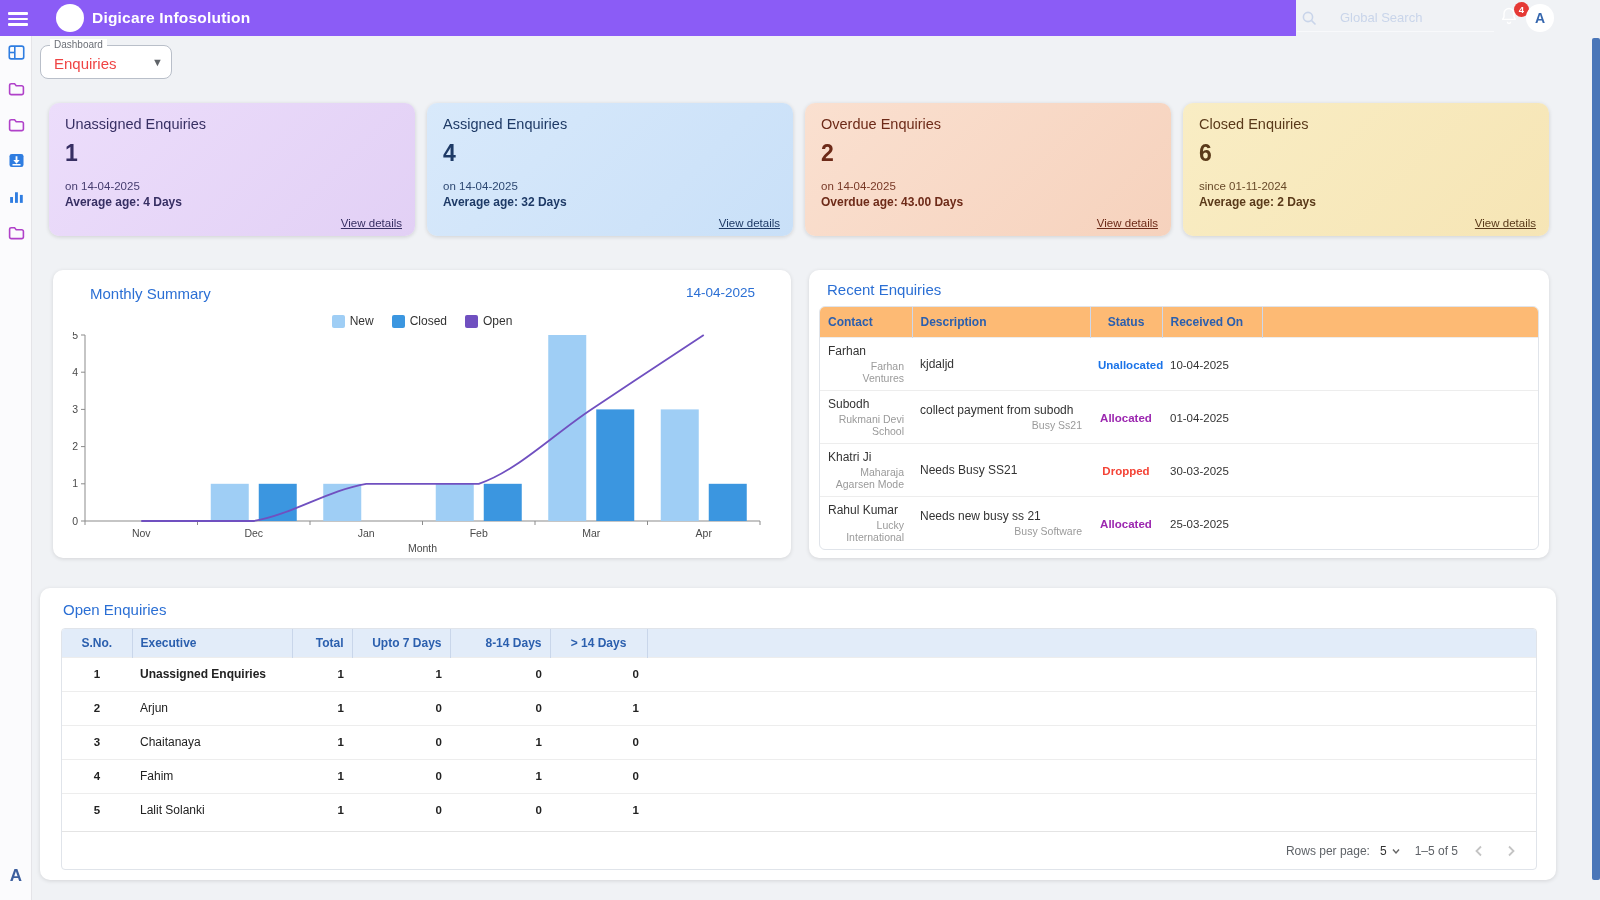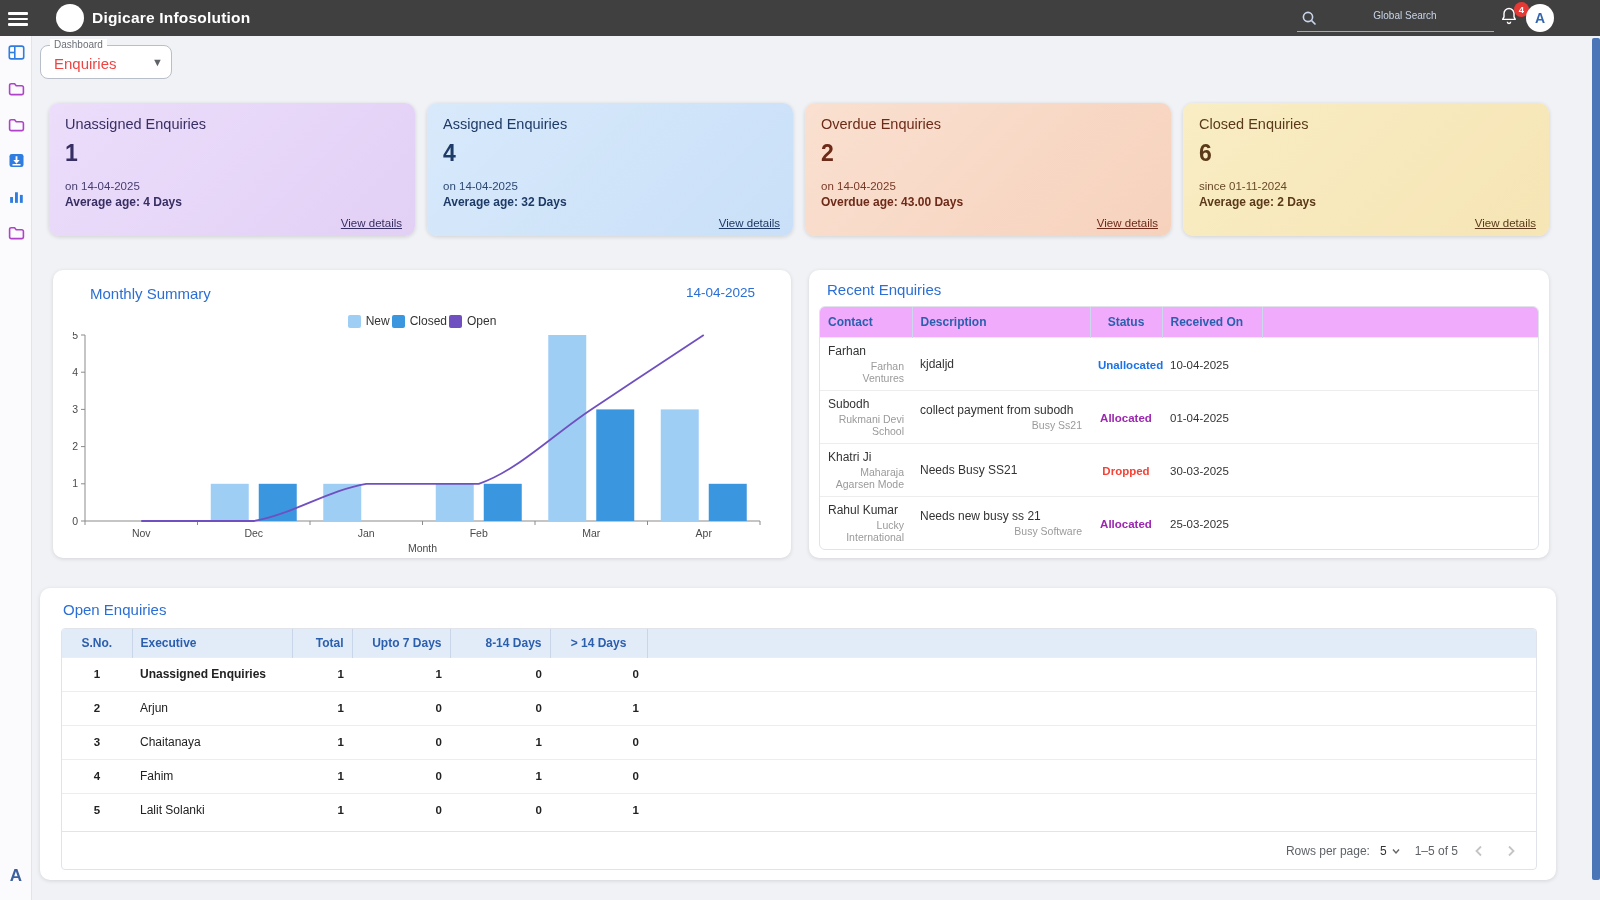--- a/index.html
+++ b/index.html
@@ -1,26 +1,26 @@
 <!DOCTYPE html>
 <html><head>
 <meta charset="utf-8">
 <style>
   * { margin:0; padding:0; box-sizing:border-box; }
   html,body { width:1600px; height:900px; font-family:"Liberation Sans","DejaVu Sans",sans-serif; background:#f0f2f5; overflow:hidden; }
 
   
-  .header { position:absolute; left:0; top:0; width:1600px; height:36px; background:#404040; z-index:10; }
+  .header { position:absolute; left:0; top:0; width:1296px; height:36px; background:#8b5cf6; z-index:10; }
   .hamburger { position:absolute; left:8px; top:9px; width:20px; height:18px; cursor:pointer; }
   .hamburger span { display:block; height:2.5px; background:#fff; margin:3px 0; border-radius:1px; }
   .logo-circle { position:absolute; left:56px; top:4px; width:28px; height:28px; border-radius:50%; background:#fff; }
   .app-title { position:absolute; left:92px; top:9px; color:#fff; font-size:15.5px; font-weight:bold; letter-spacing:.2px; }
   .search-wrap { position:absolute; left:1297px; top:6px; width:197px; height:26px; border-bottom:1.5px solid rgba(255,255,255,.55); }
   .search-wrap svg { position:absolute; left:4px; top:4px; }
-  .search-input { position:absolute; left:28px; top:4px; width:160px; border:none; background:transparent; color:#e8eef8; font-size:10px; outline:none;text-align:center; }
+  .search-input { position:absolute; left:43px; top:4px; width:160px; border:none; background:transparent; color:#e8eef8; font-size:13px; outline:none; }
   .search-input::placeholder { color:#c9d5ea; }
   .bell-wrap { position:absolute; left:1499px; top:6px; width:26px; height:26px; cursor:pointer; }
   .badge { position:absolute; right:-4px; top:-4px; min-width:15px; height:15px; border-radius:8px; background:#e53935; color:#fff; font-size:9.5px; font-weight:bold; text-align:center; line-height:15px; padding:0 2px; }
   .avatar { position:absolute; left:1526px; top:4px; width:28px; height:28px; border-radius:50%; background:#fff; color:#3667ae; font-size:14px; font-weight:bold; text-align:center; line-height:28px; cursor:pointer; }
 
   
   .sidebar { position:absolute; left:0; top:36px; width:32px; bottom:0; background:#fbfbfd; border-right:1px solid #e4e4e8; z-index:5; }
   .side-icon { width:32px; height:36px; display:flex; align-items:center; justify-content:center; cursor:pointer; }
   .side-logo { position:absolute; left:0; bottom:14px; width:32px; text-align:center; font-size:17px; font-weight:bold; color:#3d5f9e; }
 
@@ -46,30 +46,30 @@
   
   .panel { position:absolute; background:#fff; border-radius:10px; box-shadow:0 1px 4px rgba(0,0,0,.12); }
   .panel-chart { left:21px; top:234px; width:738px; height:288px; }
   .panel-recent { left:777px; top:234px; width:740px; height:288px; }
   .panel-open { left:8px; top:552px; width:1516px; height:292px; }
   .panel-title { color:#2b6fd4; font-size:15px; }
 
   
   .chart-head { position:absolute; left:37px; top:15px; }
   .chart-date { position:absolute; right:36px; top:15px; color:#2b6fd4; font-size:13.5px; }
-  .legend { position:absolute; left:0; top:44px; width:100%; display:flex; justify-content:center; gap:2px; }
+  .legend { position:absolute; left:0; top:44px; width:100%; display:flex; justify-content:center; gap:18px; }
   .legend-item { display:flex; align-items:center; gap:5px; font-size:12px; color:#333; }
   .legend-swatch { width:13px; height:13px; border-radius:2px; }
   .chart-svg { position:absolute; left:0; top:62px; }
   .chart-svg text.tick { font-size:10.5px; fill:#4a4a4a; font-family:"Liberation Sans",sans-serif; }
 
   
   .grid-box { position:absolute; left:10px; right:10px; top:36px; bottom:8px; border:1px solid #e0e4ea; border-radius:6px; overflow:hidden; display:flex; flex-direction:column; }
   table { border-collapse:collapse; width:100%; table-layout:fixed; }
-  .rq-head th { background:#f0abfc; height:30px; font-size:12px; color:#2b5fae; text-align:left; padding:0 8px; border-right:1px solid #ccd8ec; font-weight:bold; }
+  .rq-head th { background:#fdba74; height:30px; font-size:12px; color:#2b5fae; text-align:left; padding:0 8px; border-right:1px solid #ccd8ec; font-weight:bold; }
   .rq-head th:last-child { border-right:none; }
   .rq-row td { height:35px; border-top:1px solid #ededed; padding:6px 8px; vertical-align:middle; }
   .cell-main { font-size:12px; color:#333; }
   .cell-sub { font-size:10.5px; color:#9a9a9a; margin-top:2px;text-align:right; }
   .status-txt { font-size:11.5px; font-weight:bold; }
   .grid-foot { margin-top:auto; border-top:1px solid #e4e4e4; height:38px; display:flex; align-items:center; justify-content:flex-end; gap:10px; padding:0 14px; font-size:12px; color:#5f6368; }
   .pg-btn { width:22px; height:22px; display:flex; align-items:center; justify-content:center; cursor:pointer; }
 
   
   .open-box { position:absolute; left:21px; right:19px; top:40px; bottom:10px; border:1px solid #e0e4ea; border-radius:4px; overflow:hidden; display:flex; flex-direction:column; }

